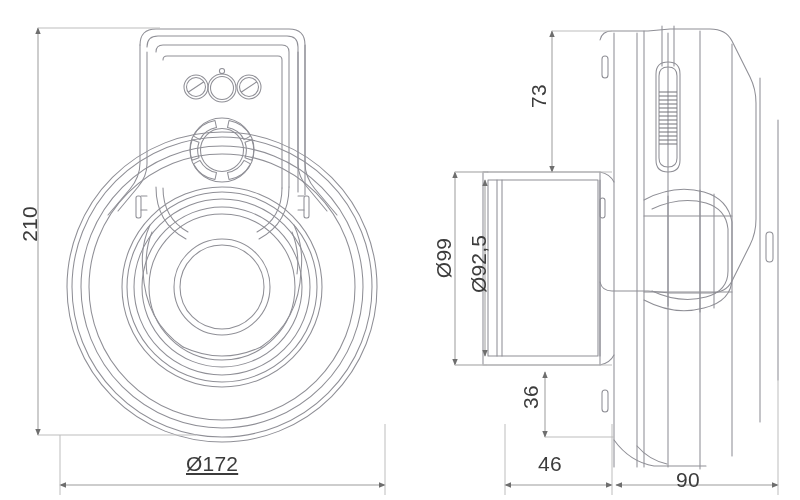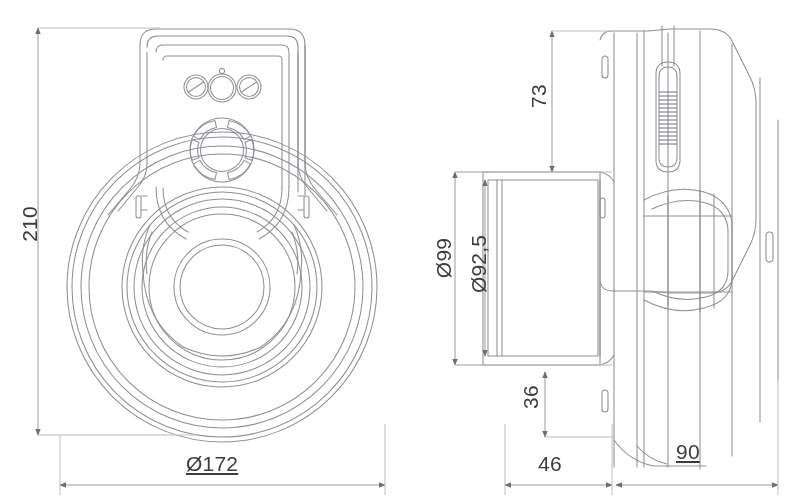--- a/index.html
+++ b/index.html
@@ -256,15 +256,15 @@
   <div class="dimtext rot" style="left:414px;top:246px;width:60px;text-align:center;">Ø99</div>
 
   <div class="dimtext rot" style="left:441px;top:252px;width:76px;text-align:center;">Ø92,5</div>
 
   <div class="dimtext rot" style="left:519px;top:84px;width:40px;text-align:center;">73</div>
 
   <div class="dimtext rot" style="left:511px;top:385px;width:40px;text-align:center;">36</div>
 
   <div class="dimtext" style="left:538px;top:452px;">46</div>
 
-  <div class="dimtext" style="left:676px;top:440px;text-decoration:underline;">90</div>
+  <div class="dimtext" style="left:676px;top:468px;">90</div>
 
 </div>
 
 </body></html>

